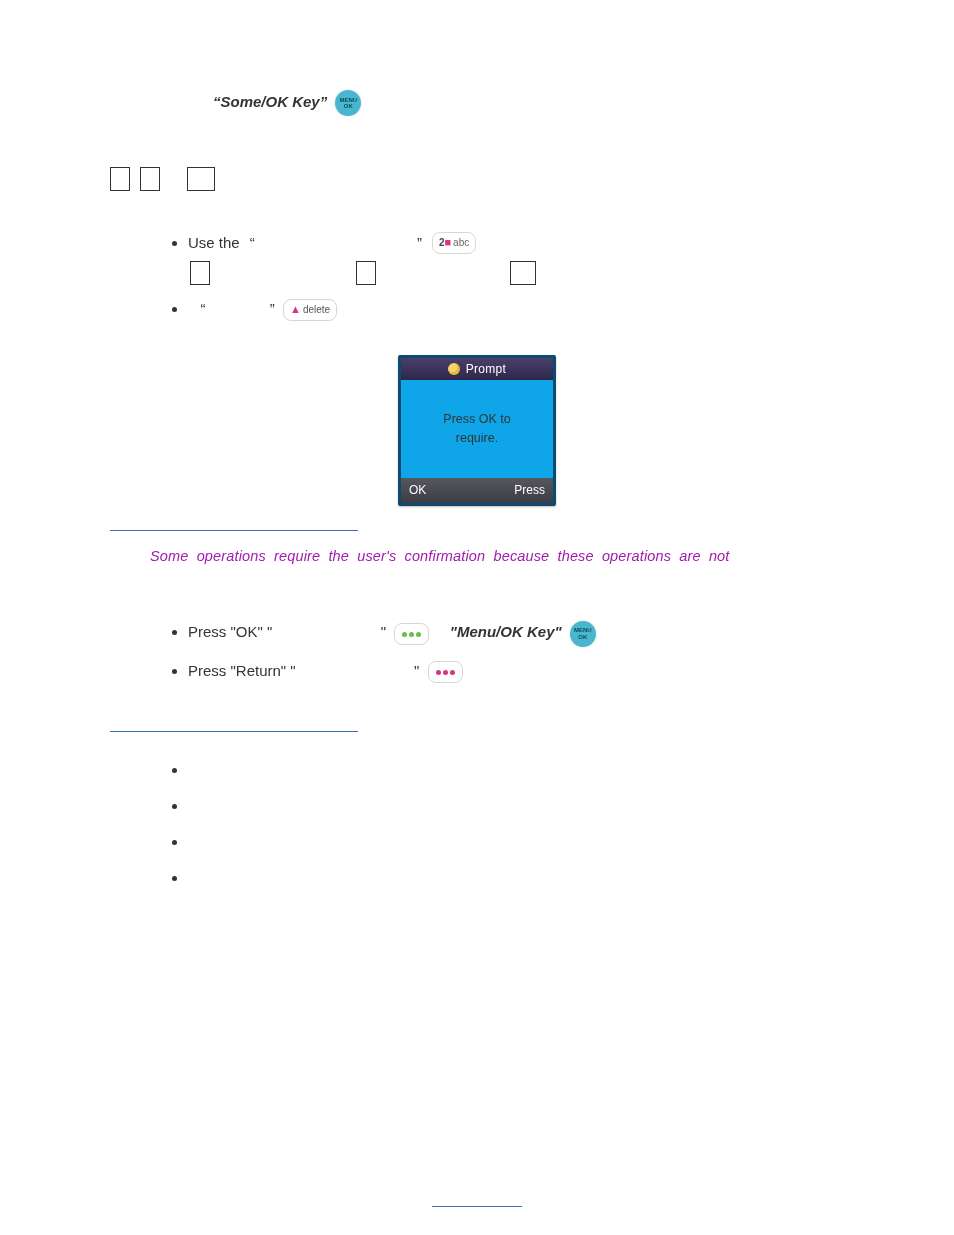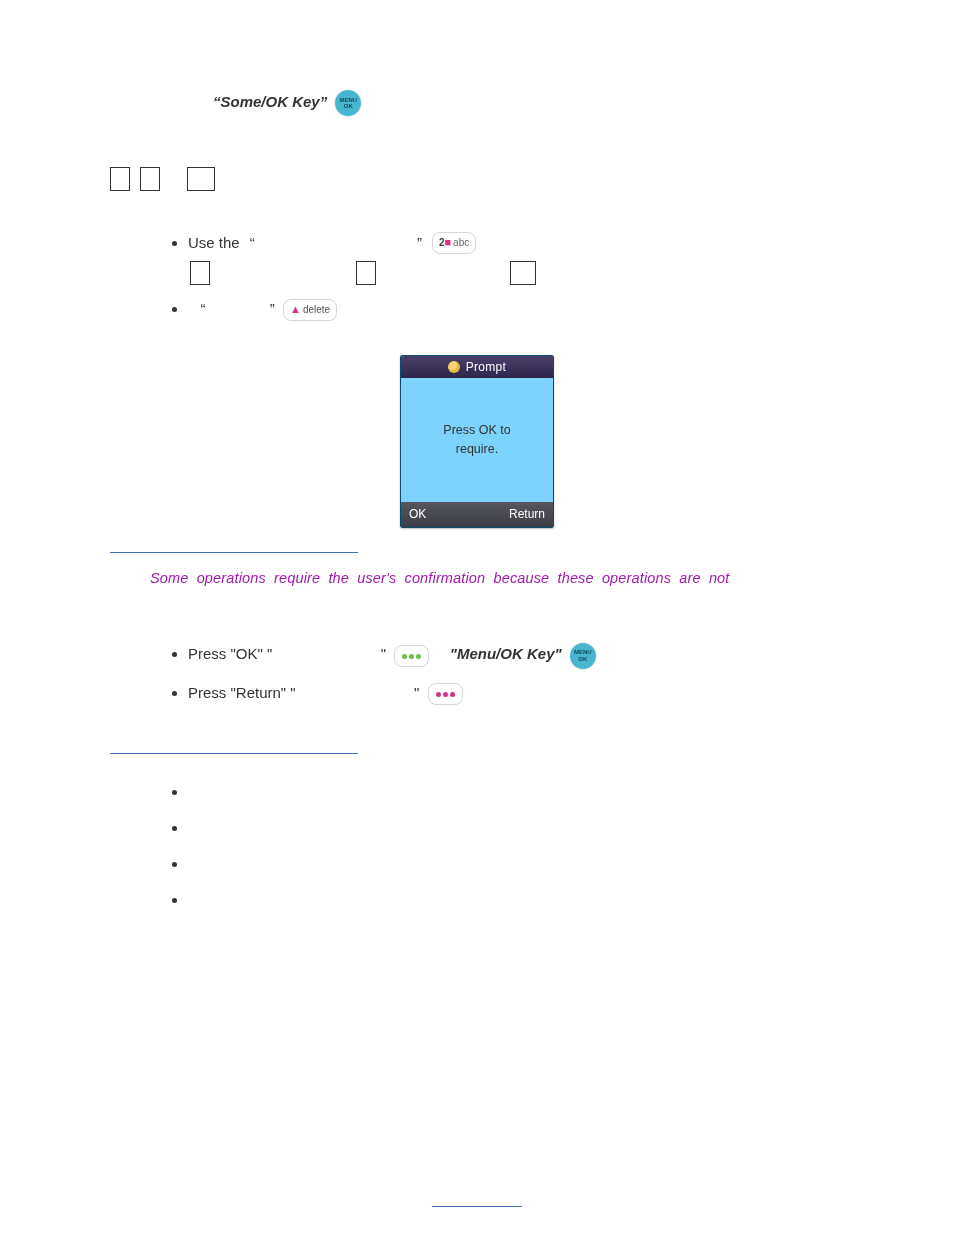--- a/index.html
+++ b/index.html
@@ -117,21 +117,21 @@
     display: flex;
     flex-wrap: wrap;
     align-items: center;
     gap: 12px 6px;
   }
 
   
   .device {
     width: 152px;
     margin: 14px auto 10px auto;
-    border: 1px solid #0c4a6e;
+    border: 3px solid #0c4a6e;
     border-radius: 2px;
     overflow: hidden;
     font-size: 12px;
     box-shadow: 0 1px 2px rgba(0,0,0,0.25);
   }
   .device-titlebar {
     background: linear-gradient(#4b3f6b, #2d264a);
     color: #ffffff;
     display: flex;
     align-items: center;
@@ -142,29 +142,29 @@
     letter-spacing: 0.3px;
   }
   .device-titlebar .prompt-icon {
     width: 12px; height: 12px;
     border-radius: 50%;
     background: radial-gradient(circle at 35% 35%, #f5d36b 0 45%, #e5b93a 46% 100%);
     display:inline-block;
     position: relative;
   }
   .device-body {
-    height: 124px;
+    height: 98px;
     display: flex;
     flex-direction: column;
     align-items: center;
     justify-content: center;
     color: #333;
     font-size: 12.5px;
     line-height: 1.5;
-    background: #7dd3fc;
+    background: #0ea5e9;
     text-align: center;
   }
   .device-softkeys {
     display: flex;
     justify-content: space-between;
     background: linear-gradient(#56565e, #3c3c44);
     color: #fff;
     font-size: 12px;
     padding: 3px 8px;
   }
@@ -252,21 +252,21 @@
       <div class="device-titlebar">
         <span class="prompt-icon"></span>
         <span>Prompt</span>
       </div>
       <div class="device-body">
         <div>Press OK to</div>
         <div>require.</div>
       </div>
       <div class="device-softkeys">
         <span>OK</span>
-        <span>Return</span>
+        <span>Press</span>
       </div>
     </div>
   </div>
 
   <div class="hr-blue"></div>
 
   <div class="note-body">Some operations require the user's confirmation because these operations are not</div>
 
   <ul class="sub-list" style="margin-top:52px;">
     <li>

